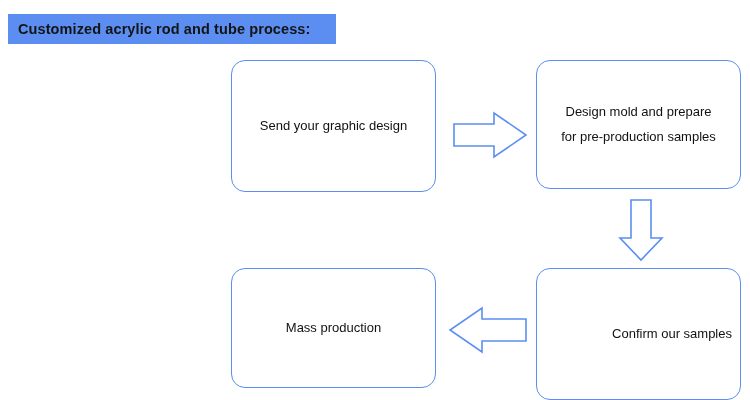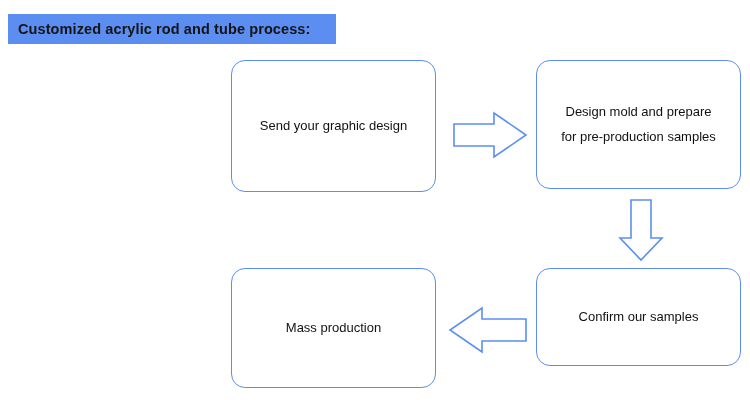--- a/index.html
+++ b/index.html
@@ -59,21 +59,21 @@
     line-height: 1.85;
     padding: 4px 8px;
   }
   .node .line {
     display: block;
     white-space: nowrap;
   }
 
   #node-design  { left: 231px; top: 60px;  width: 205px; height: 132px; }
   #node-mold    { left: 536px; top: 60px;  width: 205px; height: 129px; }
-  #node-confirm { left: 536px; top: 268px; width: 205px; height: 98px; }
+  #node-confirm { left: 536px; top: 268px; width: 205px; height: 132px; align-items: flex-end; }
   #node-mass    { left: 231px; top: 268px; width: 205px; height: 120px; text-align: center; }
 
   
   .arrow {
     position: absolute;
   }
   #arrow-right-1 { left: 452px; top: 110px; width: 76px; height: 50px; }
   #arrow-down-1  { left: 616px; top: 198px; width: 50px; height: 64px; }
   #arrow-left-1  { left: 448px; top: 305px; width: 80px; height: 50px; }
 

